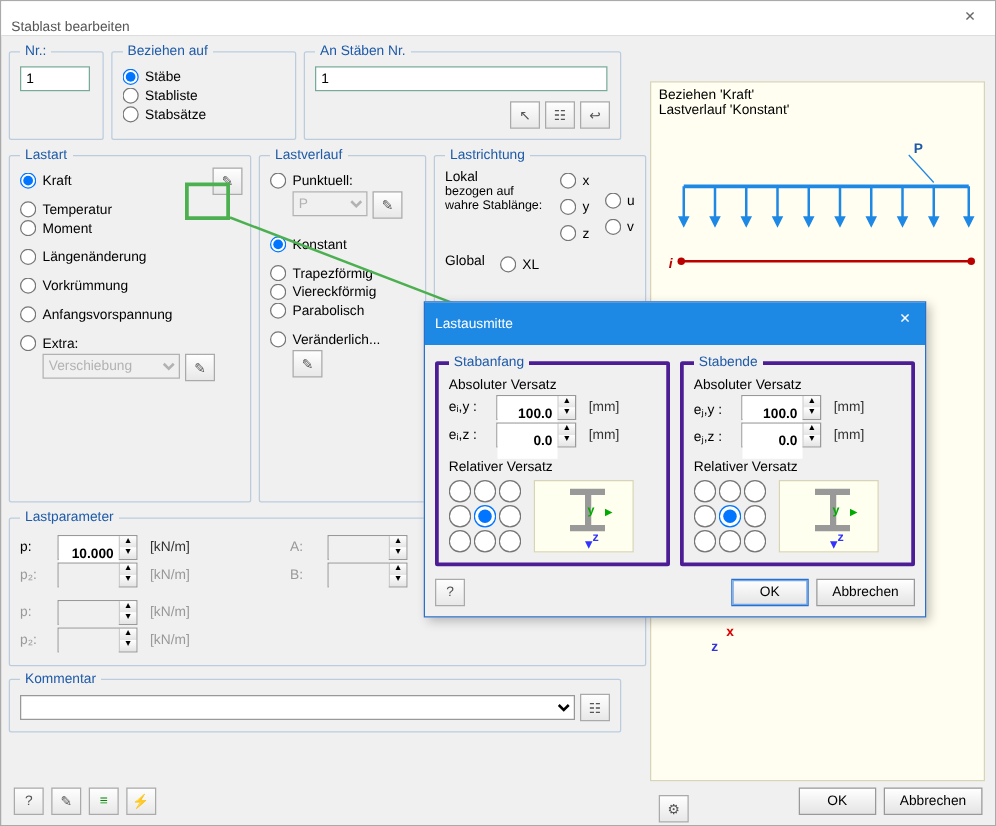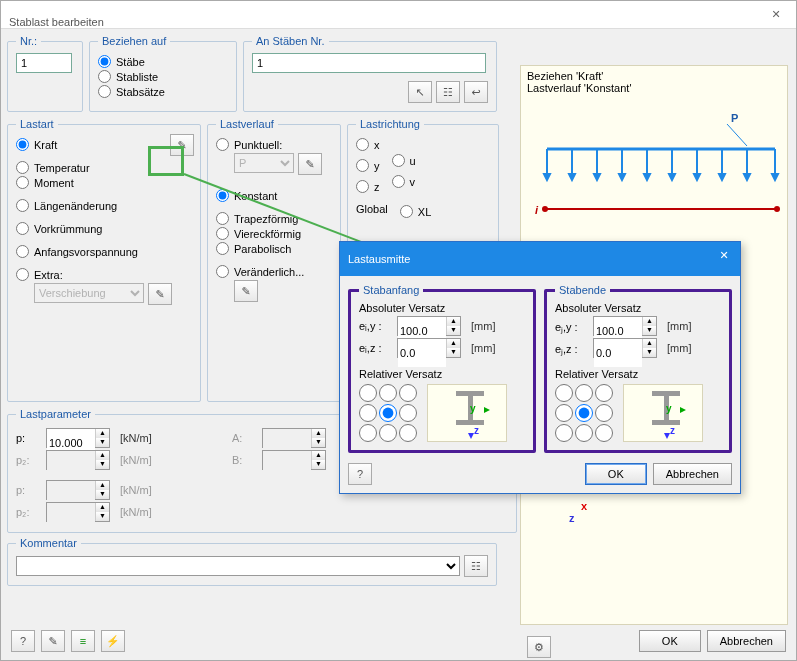--- a/index.html
+++ b/index.html
@@ -14,21 +14,21 @@
   .col { display: flex; flex-direction: column; gap: 4px; }
   input[type="text"] { border: 1px solid #7a9; background: #fff; height: 20px; padding: 1px 4px; }
   .radio, .check { display: flex; align-items: center; gap: 5px; margin: 2px 0; }
   .radio input, .check input { margin: 0; }
   select { border: 1px solid #999; height: 20px; background: #efefef; }
   select:disabled, input:disabled { color: #999; background: #f0f0f0; }
   .btn { border: 1px solid #999; background: linear-gradient(#fff,#e4e4e4); height: 22px; min-width: 62px; padding: 2px 12px; cursor: default; }
   .btn.default { border: 1px solid #2a6fc9; box-shadow: 0 0 0 1px #6fa8ee inset; }
   .iconbtn { width: 24px; height: 22px; border: 1px solid #aaa; background: linear-gradient(#fefefe,#e8e8e8); display: inline-flex; align-items: center; justify-content: center; font-size: 11px; color: #555; }
   .spin { display: inline-flex; border: 1px solid #999; height: 20px; background: #fff; }
-  .spin input { border: none; width: 48px; height: 28px; text-align: left; padding-right: 4px; }
+  .spin input { border: none; width: 48px; height: 28px; text-align: right; padding-right: 4px; font-weight: bold; }
   .spin .arrows { width: 14px; display: flex; flex-direction: column; border-left: 1px solid #ccc; }
   .spin .arrows span { flex: 1; font-size: 7px; text-align: center; line-height: 8px; background: linear-gradient(#fff,#e4e4e4); }
   .unit { margin-left: 4px; color: #333; }
   .disabled-text { color: #999; }
   .preview { background: #fffef0; border: 1px solid #d8d4b8; position: absolute; right: 8px; top: 36px; width: 268px; height: 560px; padding: 4px 6px; }
   .preview-svg { width: 100%; }
   .bottom-buttons { position: absolute; right: 10px; bottom: 8px; display: flex; gap: 6px; }
   .bottom-icons { position: absolute; left: 10px; bottom: 8px; display: flex; gap: 6px; }
   .green-box { border: 3px solid #4caf50; position: absolute; }
   .green-line { position: absolute; border-top: 2px solid #4caf50; transform-origin: left center; }
@@ -167,20 +167,24 @@
         <div class="radio" style="margin-top:10px;">
             <input type="radio" style="">
             <span>Veränderlich...</span>
           </div>
         <div style="margin-left:18px; margin-top:2px;"><span class="iconbtn">✎</span></div>
       </fieldset>
 
       <fieldset style="width:152px; height:284px;">
         <legend>Lastrichtung</legend>
         <div style="display:flex; gap:12px;">
+          <div>
+            <div>Lokal</div>
+            <div style="font-size:10px; width:80px;">bezogen auf wahre Stablänge:</div>
+          </div>
           <div class="col">
             <div class="radio">
                 <input type="radio" style="">
                 <span>x</span>
               </div>
             <div class="radio">
                 <input type="radio" style="">
                 <span>y</span>
               </div>
             <div class="radio">

